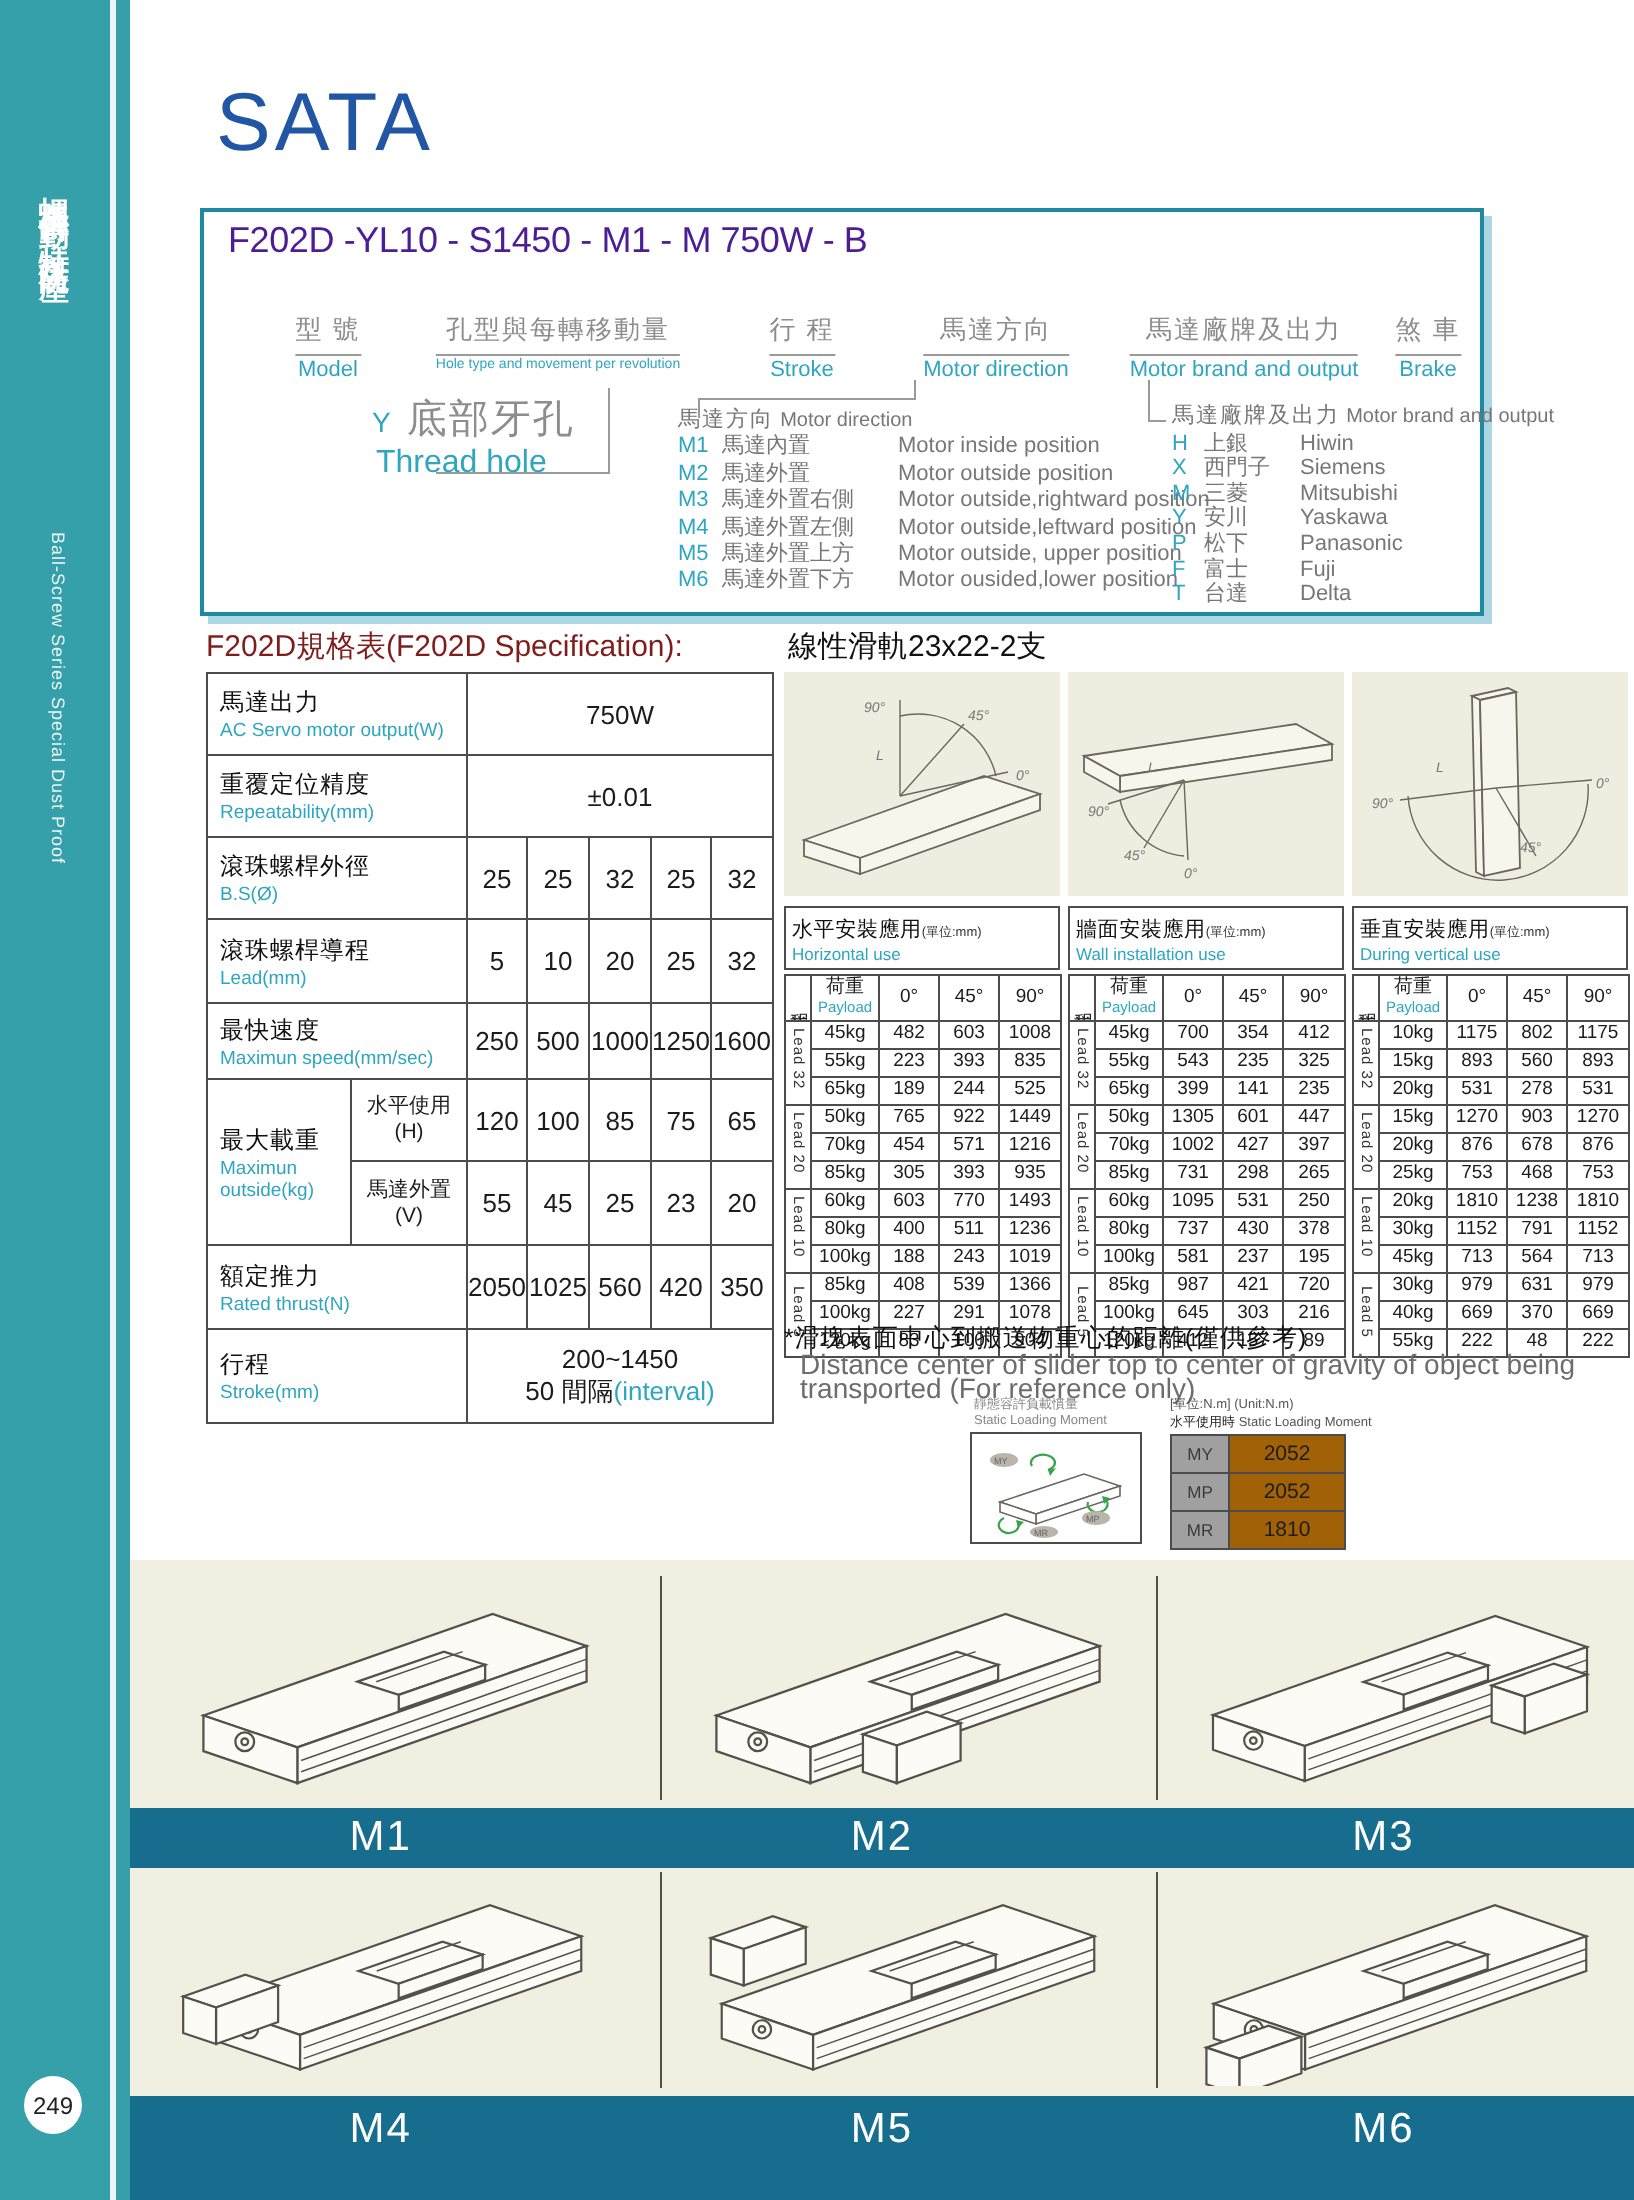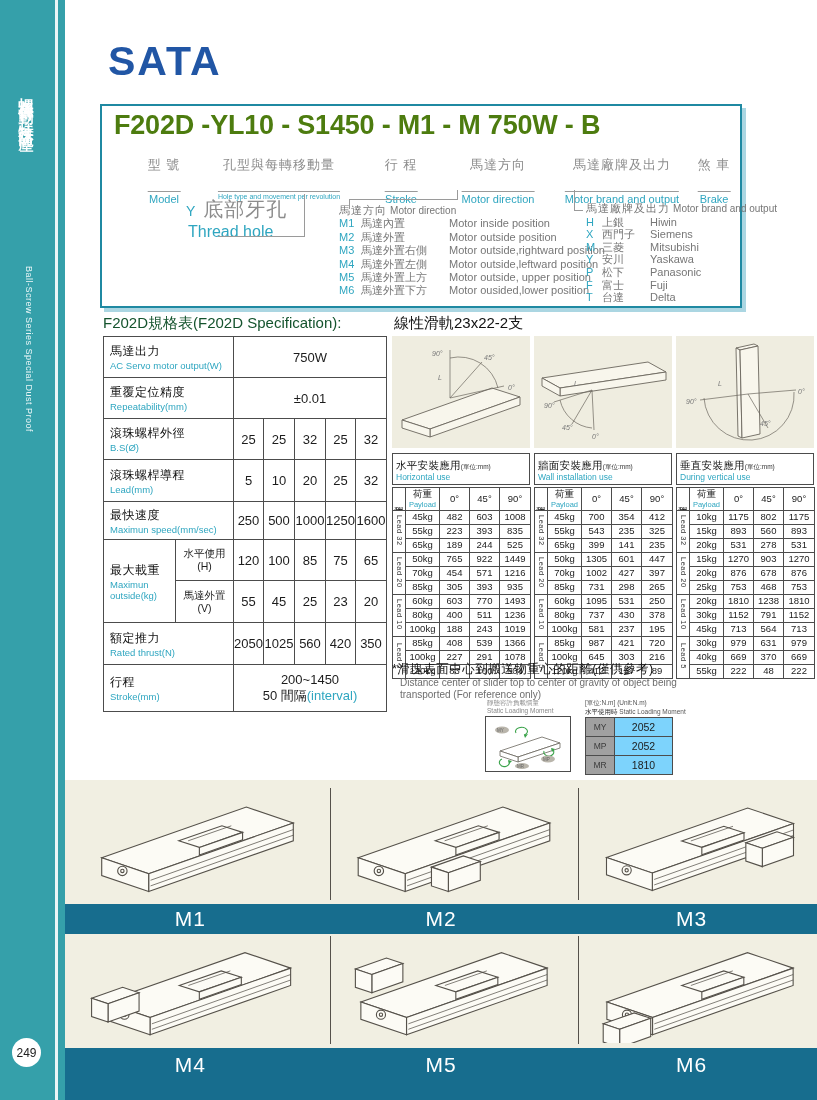--- a/index.html
+++ b/index.html
@@ -8,48 +8,48 @@
   .abs{position:absolute}
   
   .sidebar{position:absolute;left:0;top:0;width:65px;height:1100px;background:#35a0aa}
   .sidebar-line{position:absolute;left:55px;top:0;width:3px;height:1100px;background:rgba(255,255,255,.9)}
   .side-zh{position:absolute;left:16px;top:86px;writing-mode:vertical-rl;color:#fff;
            font-size:15px;letter-spacing:4px;font-weight:bold}
   .side-en{position:absolute;left:24px;top:266px;writing-mode:vertical-rl;color:#eaf6f7;font-size:9px;letter-spacing:.5px}
   .page-badge{position:absolute;left:12px;top:1038px;width:29px;height:29px;border-radius:50%;
               background:#fff;color:#222;font-size:12px;display:flex;align-items:center;justify-content:center}
   
-  .logo{position:absolute;left:108px;top:38px;font-size:41px;font-weight:700;color:#2156a5;
+  .logo{position:absolute;left:108px;top:38px;font-size:41px;font-weight:400;color:#2156a5;
         letter-spacing:2px;font-family:"Liberation Sans",sans-serif}
   
   .model-box{position:absolute;left:100px;top:104px;width:638px;height:200px;background:#fff;
              border:2px solid #1f89a2;box-shadow:4px 4px 0 #abd6e2}
-  .model-code{position:absolute;left:12px;top:4px;font-size:27px;font-weight:bold;color:#4d7c0f;
+  .model-code{position:absolute;left:12px;top:4px;font-size:18px;font-weight:normal;color:#4c1d95;
               letter-spacing:-.2px;white-space:nowrap}
   .mlabel{position:absolute;top:50px;transform:translateX(-50%);text-align:center;white-space:nowrap}
-  .mlabel .zh{display:block;color:#8d8d8d;font-size:13px;letter-spacing:1px;padding-bottom:17px;border-bottom:1px solid #9a9a9a}
+  .mlabel .zh{display:block;color:#8d8d8d;font-size:13px;letter-spacing:1px;padding-bottom:3px;border-bottom:1px solid #9a9a9a}
   .mlabel .en{display:block;color:#2fa6c0;font-size:11px;padding-top:1px}
   .mlabel .en.tiny{font-size:7px}
   .gline{position:absolute;border-color:#9a9a9a!important}
   .th-code{color:#2fa6c0;font-size:14px;margin-right:8px}
   .th-zh{color:#8d8d8d;font-size:20px;letter-spacing:1px}
   .th-en{color:#2fa6c0;font-size:16px}
   .md-list{position:absolute;left:237px;top:98px;font-size:11px;line-height:13.4px;white-space:nowrap}
   .md-head,.mb-head{color:#777}
   .md-head .hz,.mb-head .hz{font-size:11px;letter-spacing:1px}
   .md-head .he,.mb-head .he{font-size:10px}
   .md-row .code,.mb-row .code{color:#2fa6c0;display:inline-block;width:22px}
   .md-row .zh{color:#777;display:inline-block;width:88px}
   .md-row .en{color:#777}
   .mb-list{position:absolute;left:484px;top:96px;font-size:11px;line-height:12.6px;white-space:nowrap}
   .mb-row .code{width:16px}
   .mb-row .zh{color:#777;display:inline-block;width:48px}
   .mb-row .en{color:#777}
   
-  .spec-heading{position:absolute;left:103px;top:314px;font-size:15px;color:#14532d}
+  .spec-heading{position:absolute;left:103px;top:314px;font-size:15px;color:#7f1d1d}
   .spec-table{position:absolute;left:103px;top:336px;border-collapse:collapse}
   .spec-table td{border:1px solid #4c4c4c;padding:0;text-align:center;vertical-align:middle}
   .spec-table .lab{text-align:left;padding-left:6px}
   .spec-table .lab .zh{display:block;font-size:12px;color:#111;letter-spacing:.5px}
   .spec-table .lab .en{display:block;font-size:9.5px;color:#2fa6c0}
   .spec-table .val{font-size:13px}
   .spec-table .sublab{font-size:10.5px;line-height:1.2}
   .teal{color:#2fa6c0}
   
   .rail-title{position:absolute;left:394px;top:314px;font-size:15px;color:#111}
@@ -62,28 +62,28 @@
   .pt-grid{border-collapse:collapse;width:138px;table-layout:fixed}
   .pt-grid th,.pt-grid td{border:1px solid #4c4c4c;padding:0;text-align:center;font-weight:normal;
        font-size:9.5px;height:13px;line-height:1;overflow:hidden}
   .pt-grid tr.hr th{height:22px}
   .pt-lead-h{font-size:8px;writing-mode:vertical-rl;letter-spacing:0}
   .pt-load-h{font-size:8.5px;line-height:1.1}
   .pt-load-en{font-size:7.5px;color:#2fa6c0}
   .pt-leadcell span{writing-mode:vertical-rl;font-size:7.5px;color:#333;letter-spacing:.5px}
   
   .note-zh{position:absolute;left:392px;top:661px;font-size:12.5px;color:#111;letter-spacing:.5px}
-  .note-en{position:absolute;left:400px;top:677px;font-size:10px;color:#6d6d6d;line-height:11.5px}
+  .note-en{position:absolute;left:400px;top:677px;font-size:14px;color:#6d6d6d;line-height:11.5px}
   .sm-lab{position:absolute;left:487px;top:699px;font-size:6.5px;color:#888;line-height:8px}
   .sm-box{position:absolute;left:485px;top:716px;width:84px;height:54px;border:1px solid #4c4c4c;background:#fff}
   .sm-unit{position:absolute;left:585px;top:699px;font-size:6.5px;color:#555;line-height:8.5px}
   .sm-table{position:absolute;left:585px;top:717px;border-collapse:collapse}
   .sm-table td{border:1px solid #4c4c4c;height:16px;font-size:10.5px;text-align:center}
   .sm-table .k{width:26px;background:#a0a0a0;color:#3b3b3b;font-size:8.5px}
-  .sm-table .v{width:55px;background:#7dd3fc}
+  .sm-table .v{width:55px;background:#a16207}
   
   .gallery-bg{position:absolute;left:65px;top:780px;width:752px;height:320px;background:#f1efe2}
   .gdiv{position:absolute;width:1px;background:#55514a}
   .bar{position:absolute;left:65px;width:752px;background:#176d8e;display:flex;color:#fff}
   .bar span{flex:1;text-align:center;font-size:21px;letter-spacing:1px}
   .bar1{top:904px;height:30px;line-height:30px}
   .bar2{top:1048px;height:52px}
   .bar2 span{line-height:30px;padding-top:2px}
   .act .p{fill:#fcfbf5;stroke:#55514a;stroke-width:1.2}
   .act .l{stroke:#55514a;stroke-width:.8}

